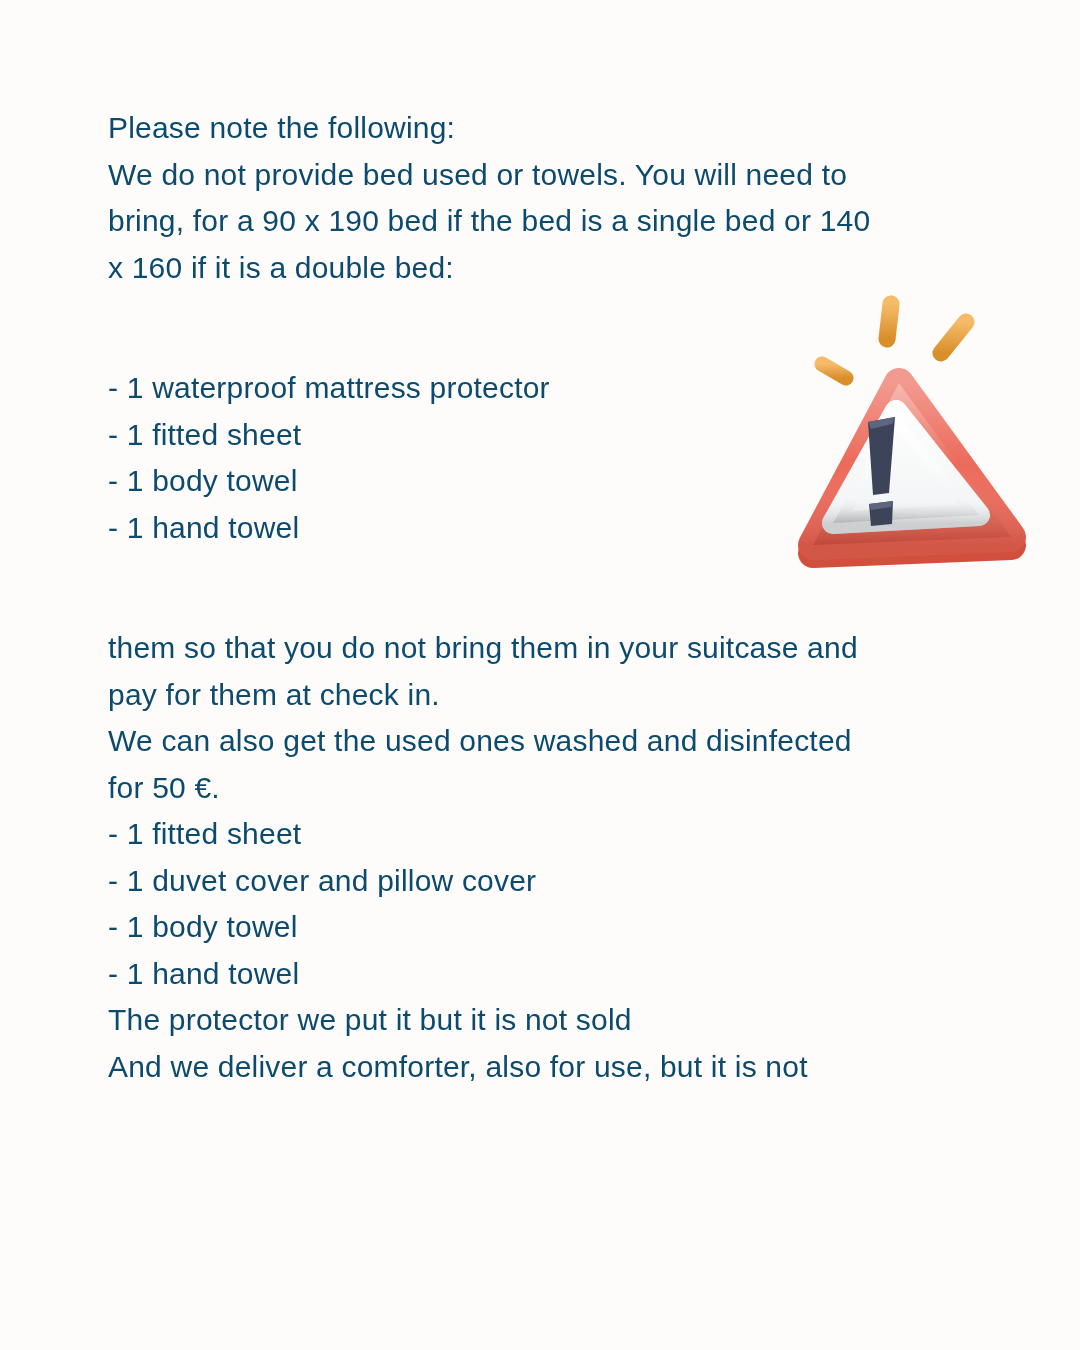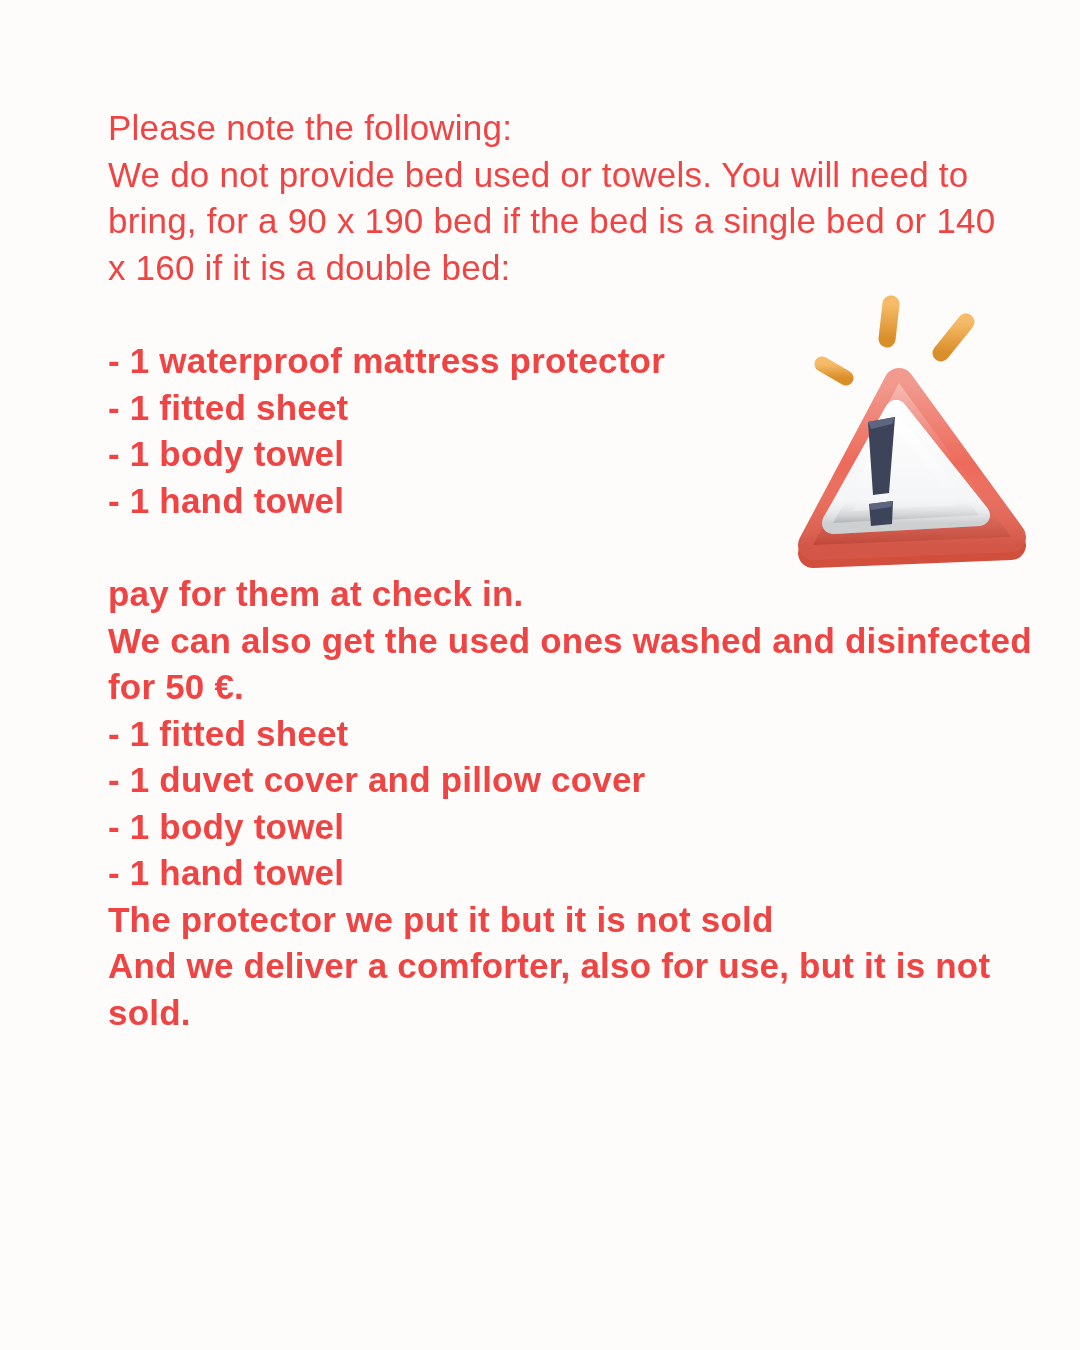--- a/index.html
+++ b/index.html
@@ -16,32 +16,31 @@
   }
   .page {
     position: absolute;
     inset: 0;
   }
   .text-col {
     position: absolute;
     left: 108px;
     top: 105px;
     width: 860px;
-    color: #ef4444;
-    font-size: 35px;
+    color: #0c4a6e;
+    font-size: 30px;
     line-height: 46.5px;
     letter-spacing: 0.2px;
     font-weight: 400;
   }
   .block .line {
     white-space: pre;
   }
   .gap {
-    margin-top: 47px;
-    font-weight: bold;
+    margin-top: 74px;
   }
   .warn-icon {
     position: absolute;
     left: 785px;
     top: 283px;
     width: 250px;
     height: 300px;
   }
 </style>
 </head>
@@ -56,30 +55,30 @@
         <div class="line">bring, for a 90 x 190 bed if the bed is a single bed or 140</div>
         <div class="line">x 160 if it is a double bed:</div>
       </div>
     <div class="block gap">
         <div class="line">- 1 waterproof mattress protector</div>
         <div class="line">- 1 fitted sheet</div>
         <div class="line">- 1 body towel</div>
         <div class="line">- 1 hand towel</div>
       </div>
     <div class="block gap">
+        <div class="line">them so that you do not bring them in your suitcase and</div>
         <div class="line">pay for them at check in.</div>
         <div class="line">We can also get the used ones washed and disinfected</div>
         <div class="line">for 50 €.</div>
         <div class="line">- 1 fitted sheet</div>
         <div class="line">- 1 duvet cover and pillow cover</div>
         <div class="line">- 1 body towel</div>
         <div class="line">- 1 hand towel</div>
         <div class="line">The protector we put it but it is not sold</div>
         <div class="line">And we deliver a comforter, also for use, but it is not</div>
-        <div class="line">sold.</div>
       </div>
   </div>
 
   <svg class="warn-icon" viewBox="0 0 250 300" width="250" height="300">
     <defs>
       <linearGradient id="redShade" x1="0" y1="0" x2="0" y2="1">
         <stop offset="0" stop-color="#ffffff" stop-opacity="0.32"></stop>
         <stop offset="0.5" stop-color="#ffffff" stop-opacity="0"></stop>
         <stop offset="1" stop-color="#7a1204" stop-opacity="0.22"></stop>
       </linearGradient>

